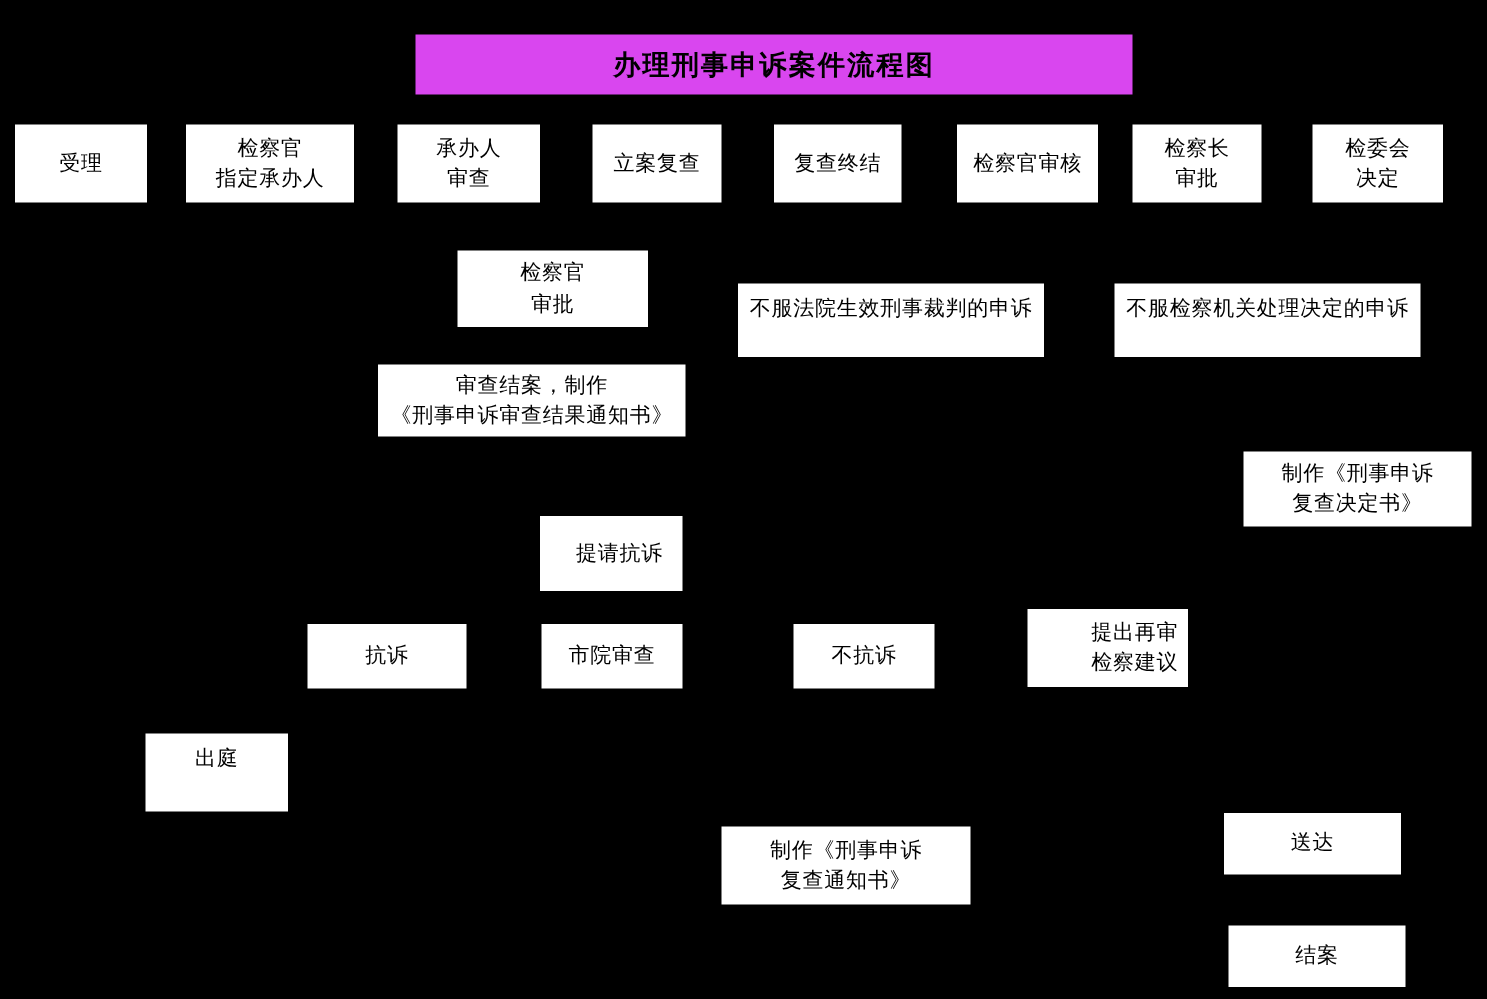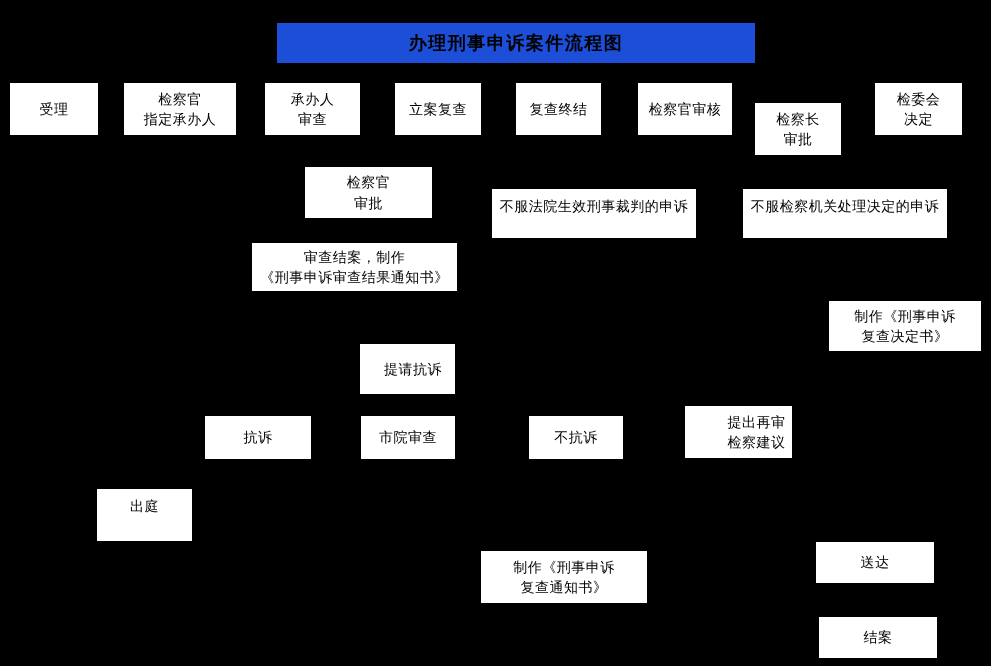--- a/index.html
+++ b/index.html
@@ -39,21 +39,21 @@
     width: 100%;
     padding: 0 3px;
     box-sizing: border-box;
   }
   #title-banner {
     position: absolute;
     left: 277px;
     top: 23px;
     width: 478px;
     height: 40px;
-    background: #1d4ed8;
+    background: #d946ef;
     display: flex;
     align-items: center;
     justify-content: center;
     color: #000000;
     font-weight: bold;
     font-size: 18px;
     letter-spacing: 1.5px;
   }
 </style>
 </head>
@@ -84,21 +84,21 @@
   </div>
 
   <div class="node center-v" style="left:516px; top:83px;  width:85px;  height:52px;">
     <span class="label">复查终结</span>
   </div>
 
   <div class="node center-v" style="left:638px; top:83px;  width:94px;  height:52px;">
     <span class="label">检察官审核</span>
   </div>
 
-  <div class="node center-v" style="left:755px; top:83px;  width:86px;  height:52px;margin-top:20px;">
+  <div class="node center-v" style="left:755px; top:83px;  width:86px;  height:52px;">
     <span class="label">检察长
 审批</span>
   </div>
 
   <div class="node center-v" style="left:875px; top:83px;  width:87px;  height:52px;">
     <span class="label">检委会
 决定</span>
   </div>
 
   <div class="node center-v" style="left:305px; top:167px; width:127px; height:51px;">

